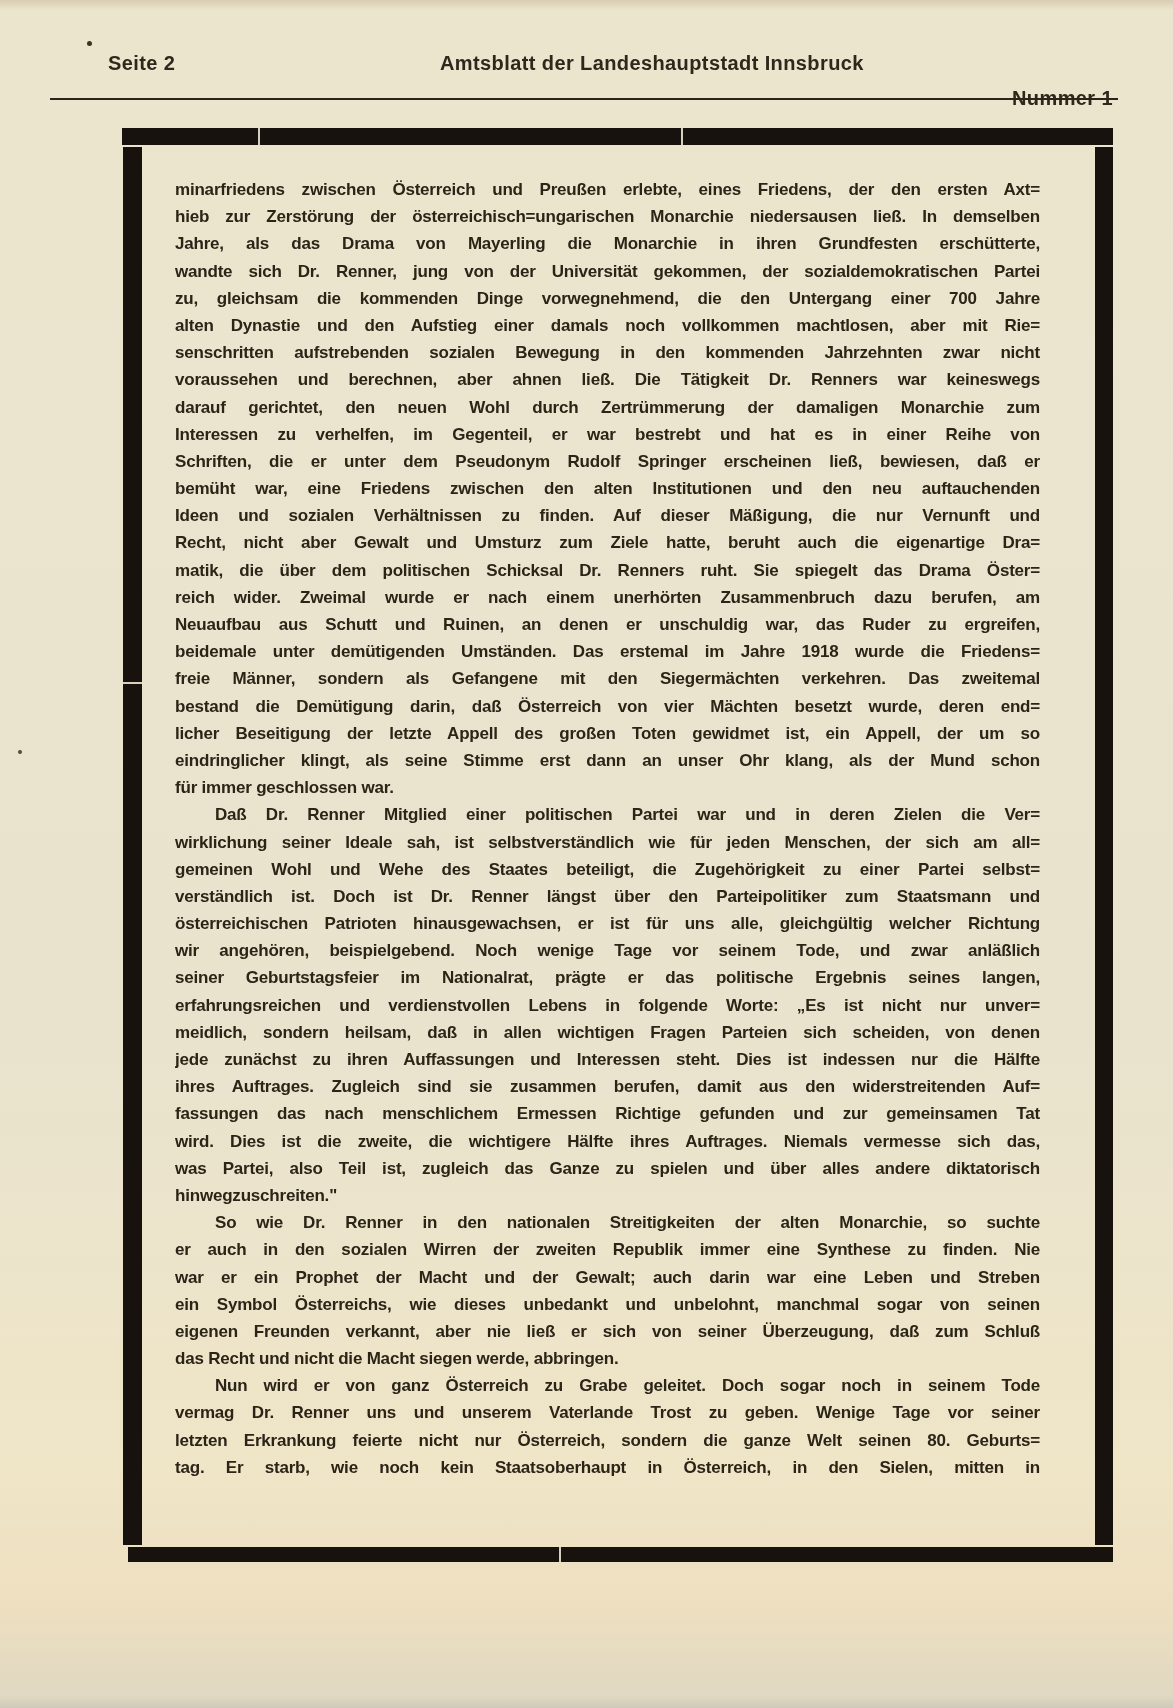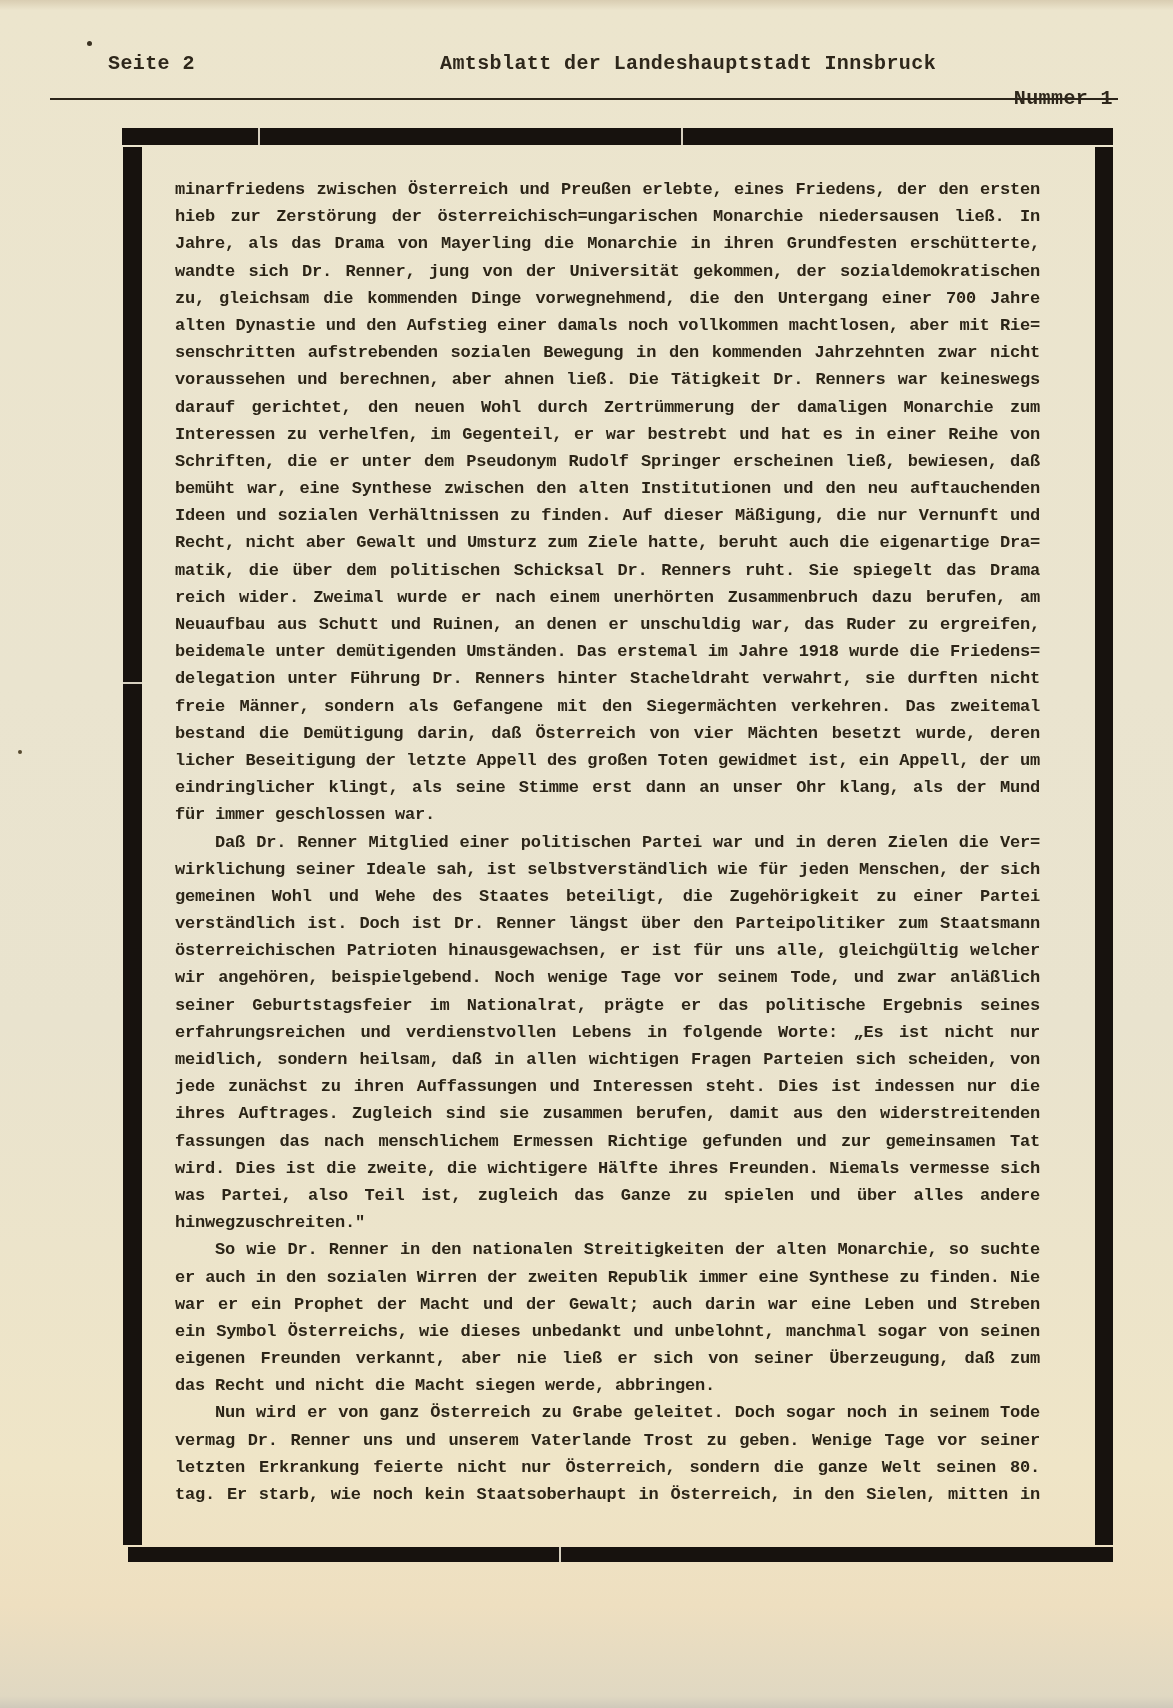--- a/index.html
+++ b/index.html
@@ -7,21 +7,21 @@
   .page {
     position:relative;
     width:1173px; height:1708px;
     margin:0 auto;
     background:
       linear-gradient(180deg,
         #d9cdb2 0%, #ece5cd 0.6%,
         #eae4cf 40%, #e9e3ce 60%,
         #efe5c7 86%, #eedfc0 94%,
         #e0d8c2 99.3%, #cfc9ba 100%);
-    font-family:Liberation Mono, monospace;
+    font-family:Liberation Sans, sans-serif;
     color:#2a2318;
     overflow:hidden;
   }
   
   .hdr {
     position:absolute; top:52px;
     font-size:20px; font-weight:bold;
     letter-spacing:0.4px; white-space:nowrap;
     color:#2e271b;
   }
@@ -90,46 +90,45 @@
       <div class="line">hieb zur Zerstörung der österreichisch=ungarischen Monarchie niedersausen ließ. In demselben</div>
       <div class="line">Jahre, als das Drama von Mayerling die Monarchie in ihren Grundfesten erschütterte,</div>
       <div class="line">wandte sich Dr. Renner, jung von der Universität gekommen, der sozialdemokratischen Partei</div>
       <div class="line">zu, gleichsam die kommenden Dinge vorwegnehmend, die den Untergang einer 700 Jahre</div>
       <div class="line">alten Dynastie und den Aufstieg einer damals noch vollkommen machtlosen, aber mit Rie=</div>
       <div class="line">senschritten aufstrebenden sozialen Bewegung in den kommenden Jahrzehnten zwar nicht</div>
       <div class="line">voraussehen und berechnen, aber ahnen ließ. Die Tätigkeit Dr. Renners war keineswegs</div>
       <div class="line">darauf gerichtet, den neuen Wohl durch Zertrümmerung der damaligen Monarchie zum</div>
       <div class="line">Interessen zu verhelfen, im Gegenteil, er war bestrebt und hat es in einer Reihe von</div>
       <div class="line">Schriften, die er unter dem Pseudonym Rudolf Springer erscheinen ließ, bewiesen, daß er</div>
-      <div class="line">bemüht war, eine Synthese zwischen den alten Institutionen und den neu auftauchenden</div>
+      <div class="line">bemüht war, eine Friedens zwischen den alten Institutionen und den neu auftauchenden</div>
       <div class="line">Ideen und sozialen Verhältnissen zu finden. Auf dieser Mäßigung, die nur Vernunft und</div>
       <div class="line">Recht, nicht aber Gewalt und Umsturz zum Ziele hatte, beruht auch die eigenartige Dra=</div>
       <div class="line">matik, die über dem politischen Schicksal Dr. Renners ruht. Sie spiegelt das Drama Öster=</div>
       <div class="line">reich wider. Zweimal wurde er nach einem unerhörten Zusammenbruch dazu berufen, am</div>
       <div class="line">Neuaufbau aus Schutt und Ruinen, an denen er unschuldig war, das Ruder zu ergreifen,</div>
       <div class="line">beidemale unter demütigenden Umständen. Das erstemal im Jahre 1918 wurde die Friedens=</div>
-      <div class="line">delegation unter Führung Dr. Renners hinter Stacheldraht verwahrt, sie durften nicht als</div>
       <div class="line">freie Männer, sondern als Gefangene mit den Siegermächten verkehren. Das zweitemal</div>
       <div class="line">bestand die Demütigung darin, daß Österreich von vier Mächten besetzt wurde, deren end=</div>
       <div class="line">licher Beseitigung der letzte Appell des großen Toten gewidmet ist, ein Appell, der um so</div>
       <div class="line">eindringlicher klingt, als seine Stimme erst dann an unser Ohr klang, als der Mund schon</div>
       <div class="line endline">für immer geschlossen war.</div>
       <div class="line indent">Daß Dr. Renner Mitglied einer politischen Partei war und in deren Zielen die Ver=</div>
       <div class="line">wirklichung seiner Ideale sah, ist selbstverständlich wie für jeden Menschen, der sich am all=</div>
       <div class="line">gemeinen Wohl und Wehe des Staates beteiligt, die Zugehörigkeit zu einer Partei selbst=</div>
       <div class="line">verständlich ist. Doch ist Dr. Renner längst über den Parteipolitiker zum Staatsmann und</div>
       <div class="line">österreichischen Patrioten hinausgewachsen, er ist für uns alle, gleichgültig welcher Richtung</div>
       <div class="line">wir angehören, beispielgebend. Noch wenige Tage vor seinem Tode, und zwar anläßlich</div>
       <div class="line">seiner Geburtstagsfeier im Nationalrat, prägte er das politische Ergebnis seines langen,</div>
       <div class="line">erfahrungsreichen und verdienstvollen Lebens in folgende Worte: „Es ist nicht nur unver=</div>
       <div class="line">meidlich, sondern heilsam, daß in allen wichtigen Fragen Parteien sich scheiden, von denen</div>
       <div class="line">jede zunächst zu ihren Auffassungen und Interessen steht. Dies ist indessen nur die Hälfte</div>
       <div class="line">ihres Auftrages. Zugleich sind sie zusammen berufen, damit aus den widerstreitenden Auf=</div>
       <div class="line">fassungen das nach menschlichem Ermessen Richtige gefunden und zur gemeinsamen Tat</div>
-      <div class="line">wird. Dies ist die zweite, die wichtigere Hälfte ihres Freunden. Niemals vermesse sich das,</div>
+      <div class="line">wird. Dies ist die zweite, die wichtigere Hälfte ihres Auftrages. Niemals vermesse sich das,</div>
       <div class="line">was Partei, also Teil ist, zugleich das Ganze zu spielen und über alles andere diktatorisch</div>
       <div class="line endline">hinwegzuschreiten."</div>
       <div class="line indent">So wie Dr. Renner in den nationalen Streitigkeiten der alten Monarchie, so suchte</div>
       <div class="line">er auch in den sozialen Wirren der zweiten Republik immer eine Synthese zu finden. Nie</div>
       <div class="line">war er ein Prophet der Macht und der Gewalt; auch darin war eine Leben und Streben</div>
       <div class="line">ein Symbol Österreichs, wie dieses unbedankt und unbelohnt, manchmal sogar von seinen</div>
       <div class="line">eigenen Freunden verkannt, aber nie ließ er sich von seiner Überzeugung, daß zum Schluß</div>
       <div class="line endline">das Recht und nicht die Macht siegen werde, abbringen.</div>
       <div class="line indent">Nun wird er von ganz Österreich zu Grabe geleitet. Doch sogar noch in seinem Tode</div>
       <div class="line">vermag Dr. Renner uns und unserem Vaterlande Trost zu geben. Wenige Tage vor seiner</div>

